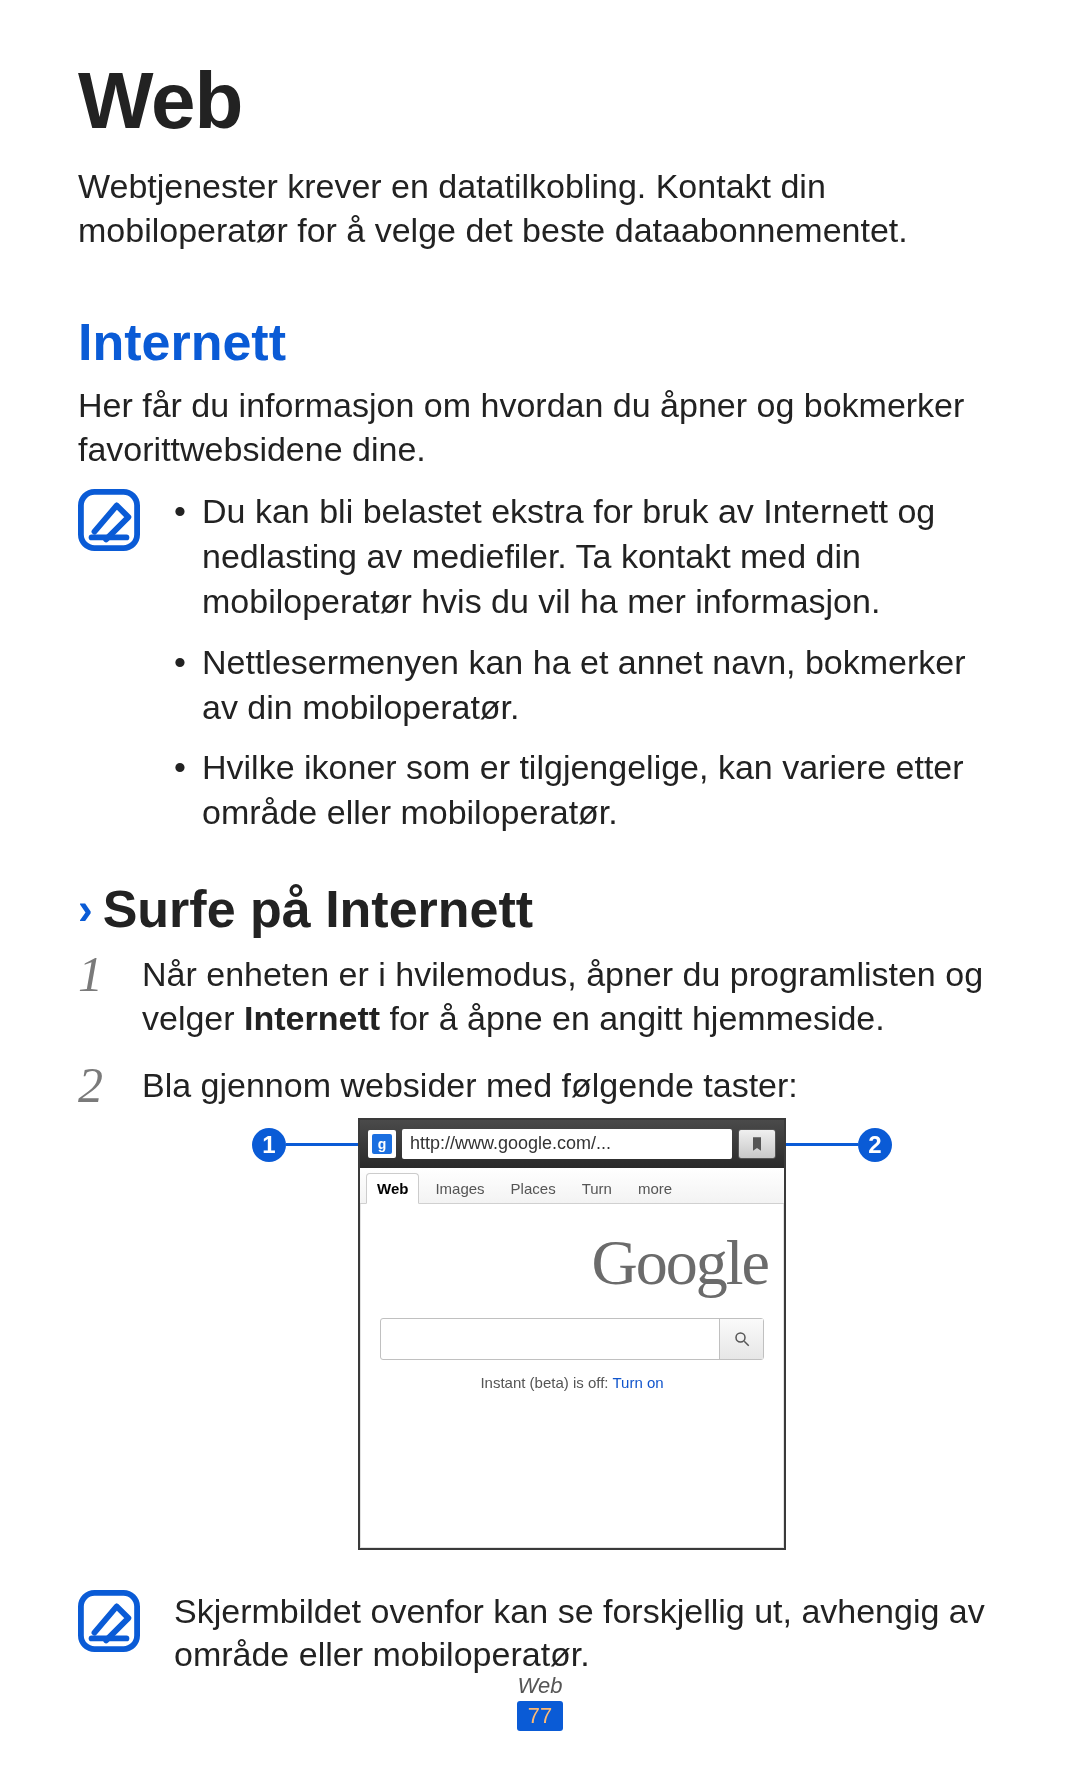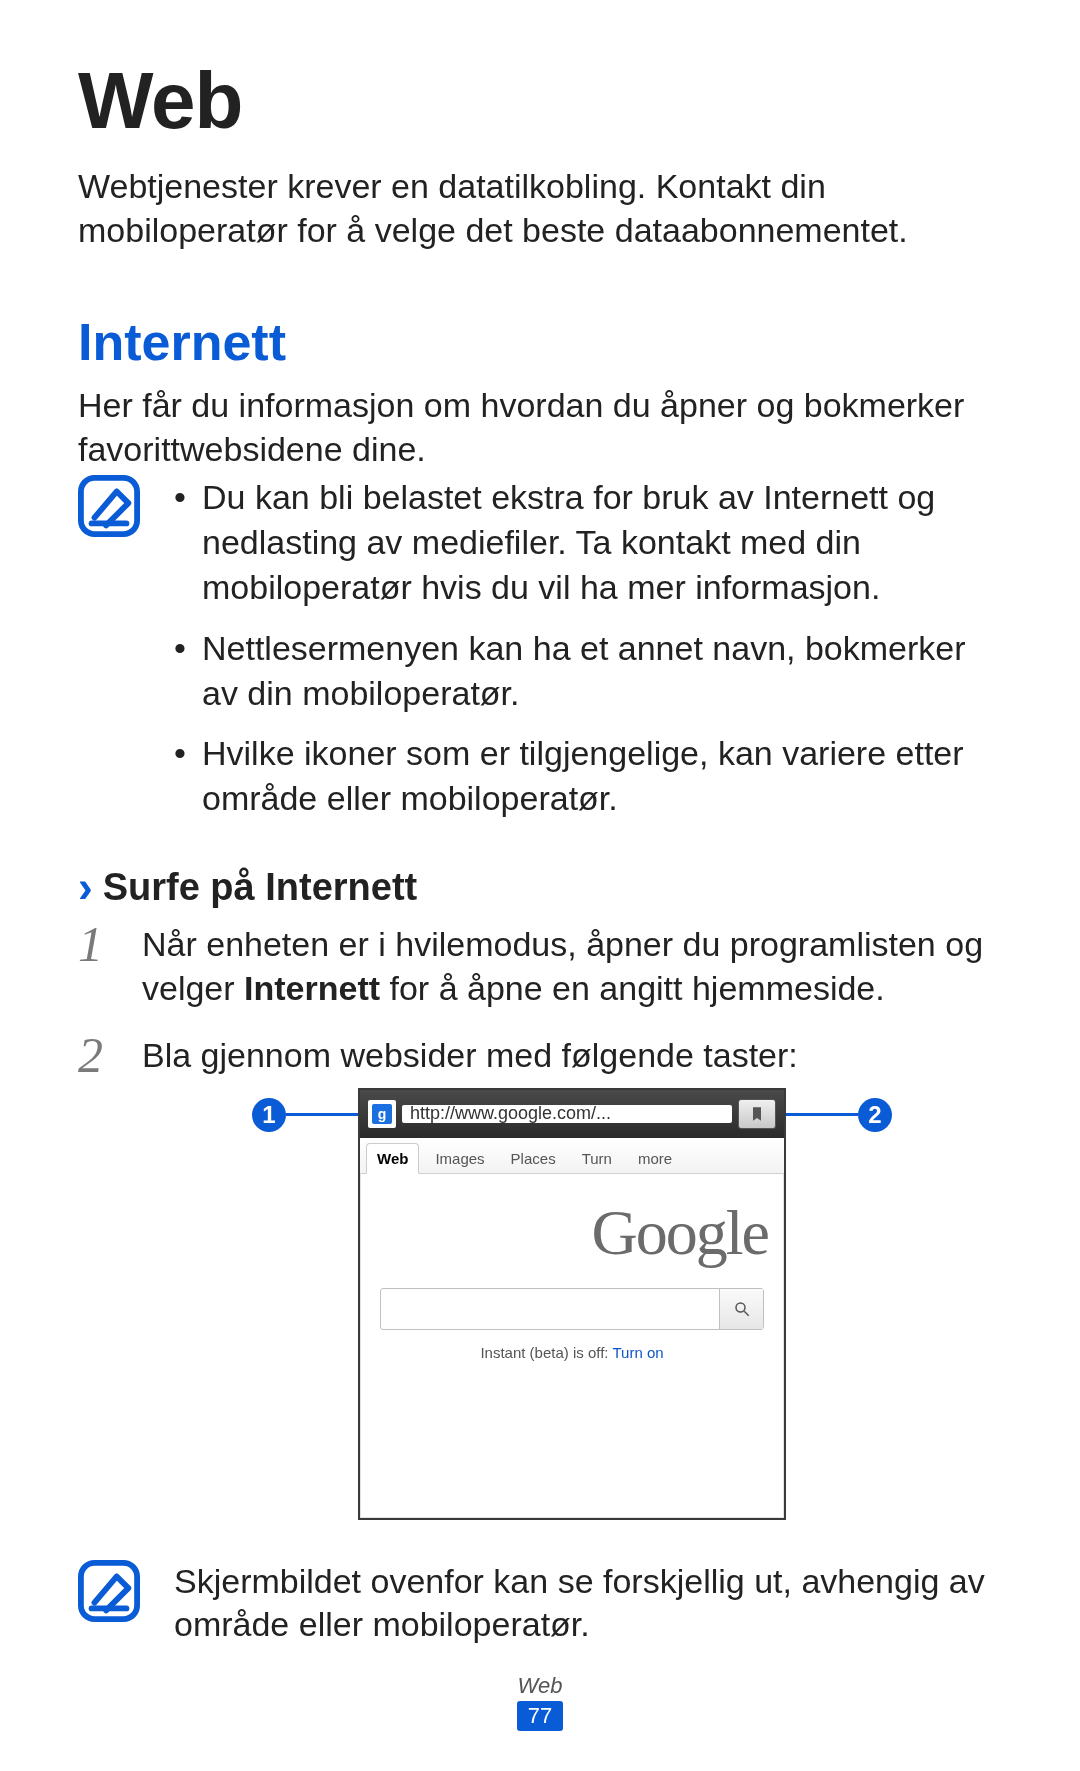--- a/index.html
+++ b/index.html
@@ -24,21 +24,21 @@
   .h2 {
     font-size: 52px;
     font-weight: 700;
     color: #0a5bd6;
     margin-bottom: 12px;
   }
   .p {
     font-size: 34px;
     line-height: 1.28;
   }
-  .section-p { margin-bottom: 4px; }
+  .section-p { margin-bottom: 18px; }
 
   .note-row {
     display: flex;
     gap: 34px;
     margin-bottom: 28px;
   }
   .note-icon {
     flex: 0 0 62px;
     height: 62px;
   }
@@ -66,21 +66,21 @@
     margin-top: 24px;
     margin-bottom: 14px;
   }
   .chevron {
     color: #0a5bd6;
     font-size: 44px;
     font-weight: 700;
     line-height: 1;
   }
   .h3 {
-    font-size: 38px;
+    font-size: 52px;
     font-weight: 700;
   }
 
   .steps { }
   .step {
     display: flex;
     gap: 18px;
     margin-bottom: 14px;
   }
   .step-num {
@@ -161,21 +161,21 @@
     font-family: Arial, sans-serif;
   }
   .favicon-g {
     width:20px; height:20px;
     background:#1b6fe0; color:#fff;
     font-size:14px; font-weight:700;
     display:flex; align-items:center; justify-content:center;
     border-radius:2px;
   }
   .urlfield {
-    flex:1; height:18px;
+    flex:1; height:30px;
     background:#fff; border-radius:2px;
     font-size:18px; color:#333;
     display:flex; align-items:center;
     padding:0 8px;
     overflow:hidden; white-space:nowrap;text-align:center;
   }
   .bm-btn {
     width:38px; height:30px;
     background:linear-gradient(#f0f0f0,#c8c8c8);
     border:1px solid #555; border-radius:3px;
@@ -243,21 +243,21 @@
     font-style: italic;
     font-size: 22px;
     color:#555;
     margin-bottom:2px;
   }
   .pagenum {
     display:inline-block;
     min-width:46px;
     padding:2px 10px;
     background:#0a5bd6;
-    color:#ffffff;
+    color:#fdba74;
     font-size:22px;
     border-radius:3px;
   }
 </style>
 </head>
 <body>
 
 <h1 class="h1">Web</h1>
 <p class="intro">Webtjenester krever en datatilkobling. Kontakt din mobiloperatør for å velge det beste dataabonnementet.</p>
 

